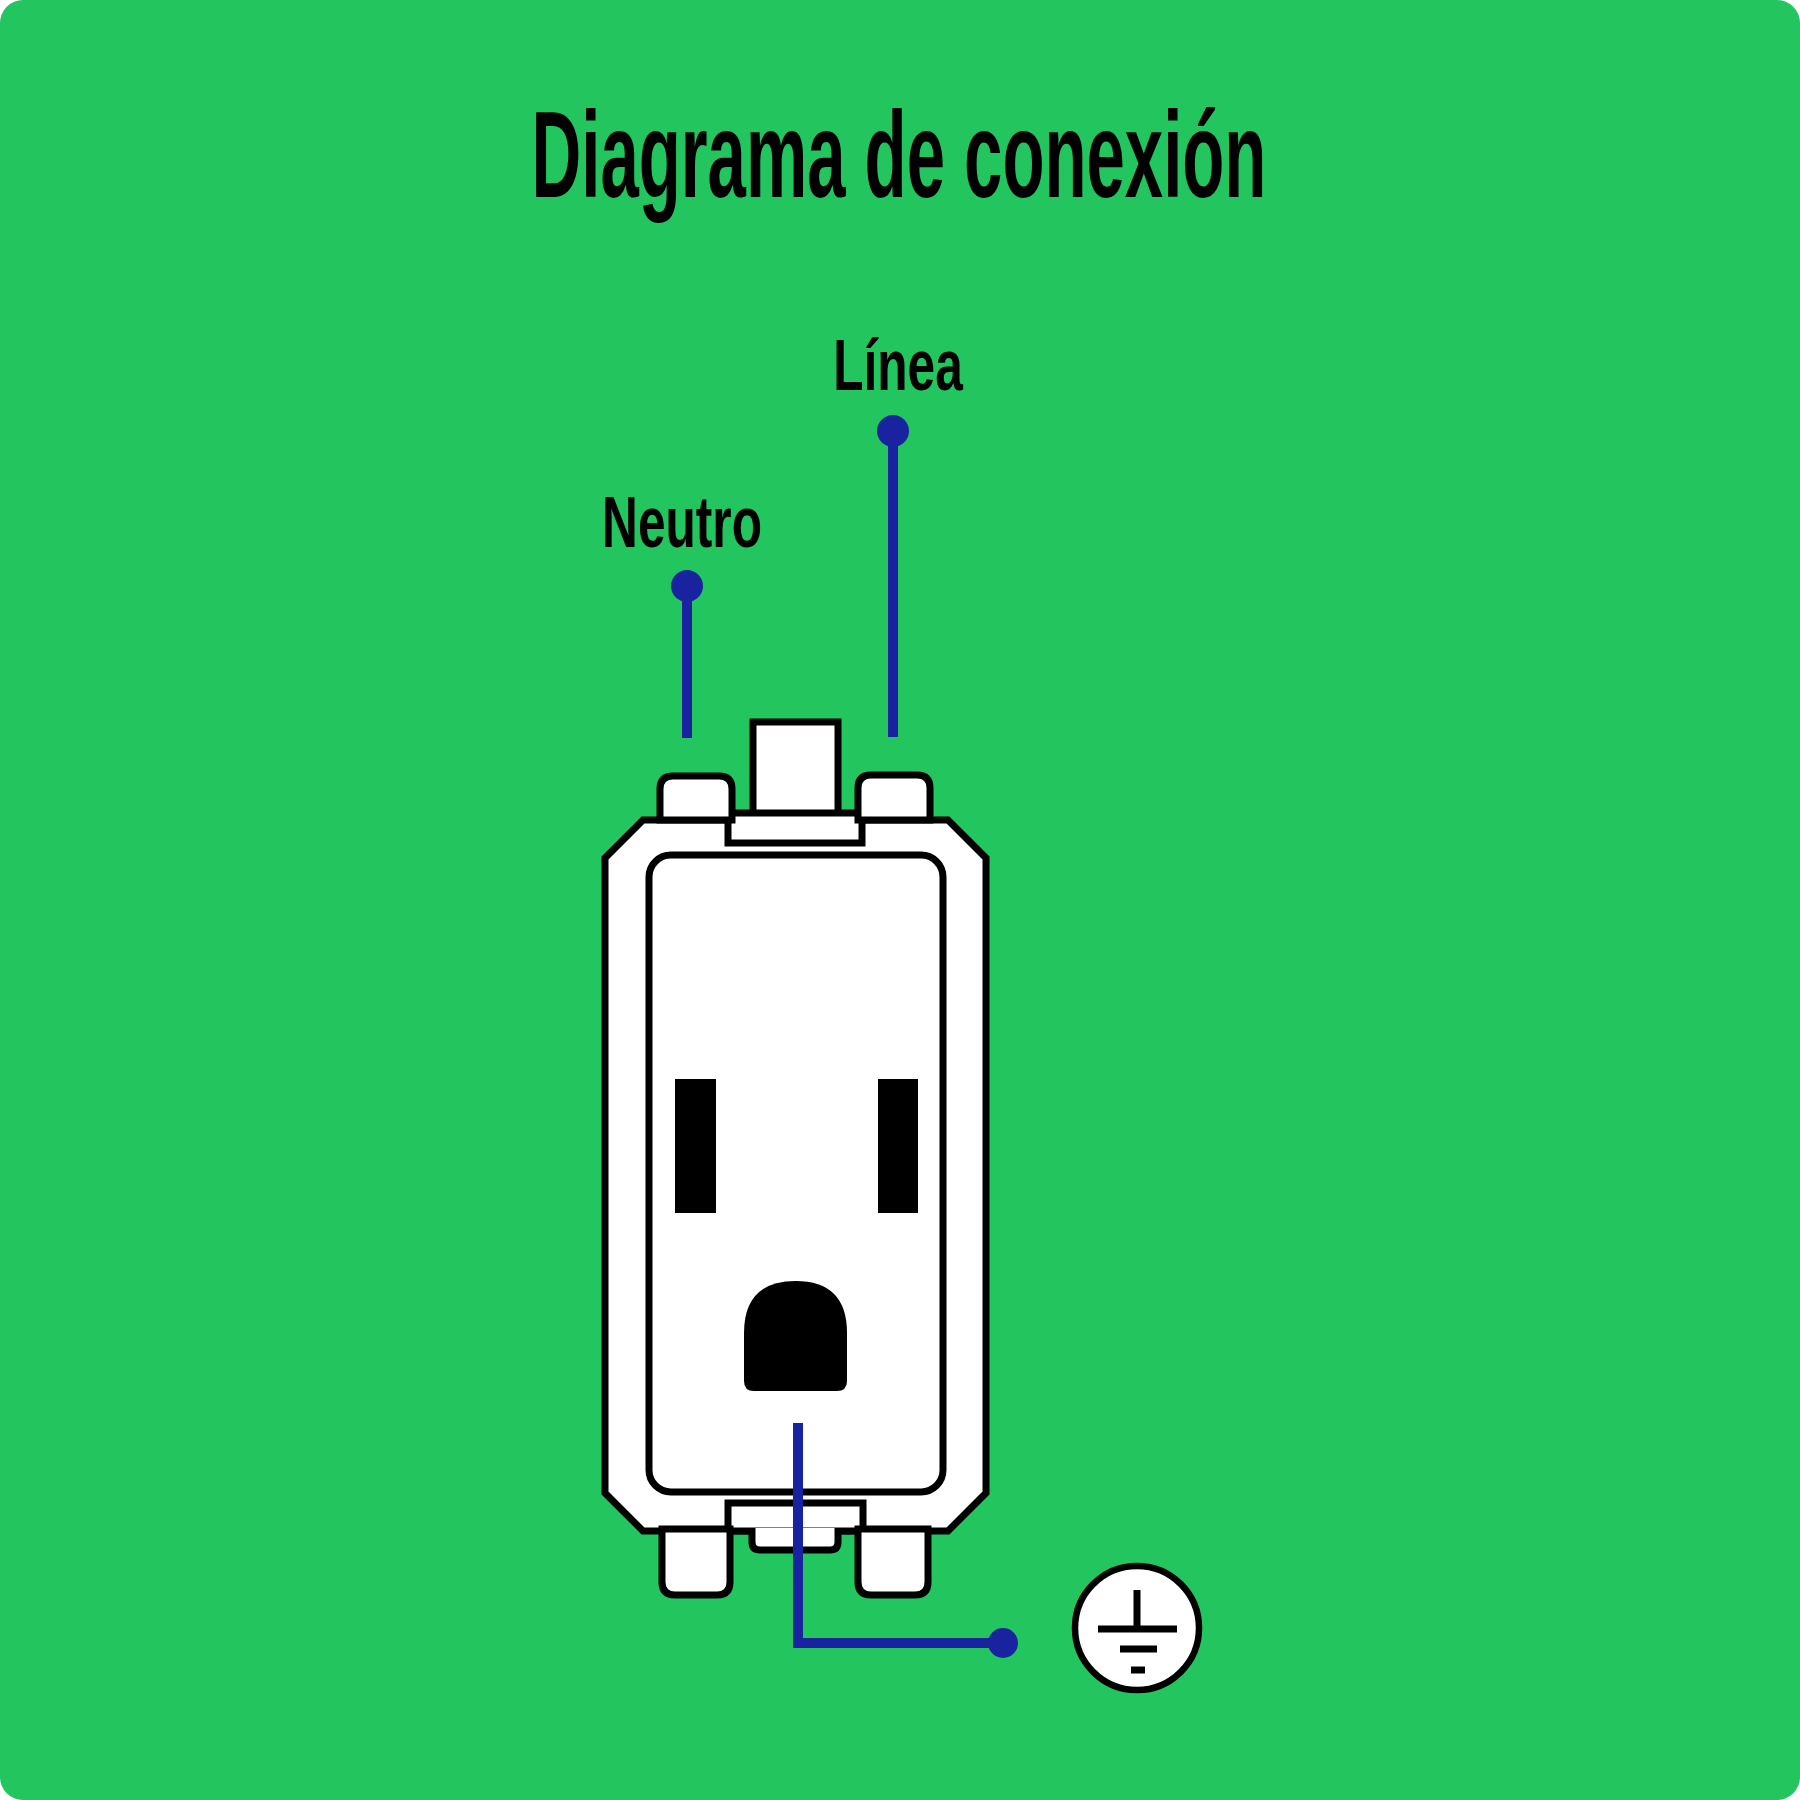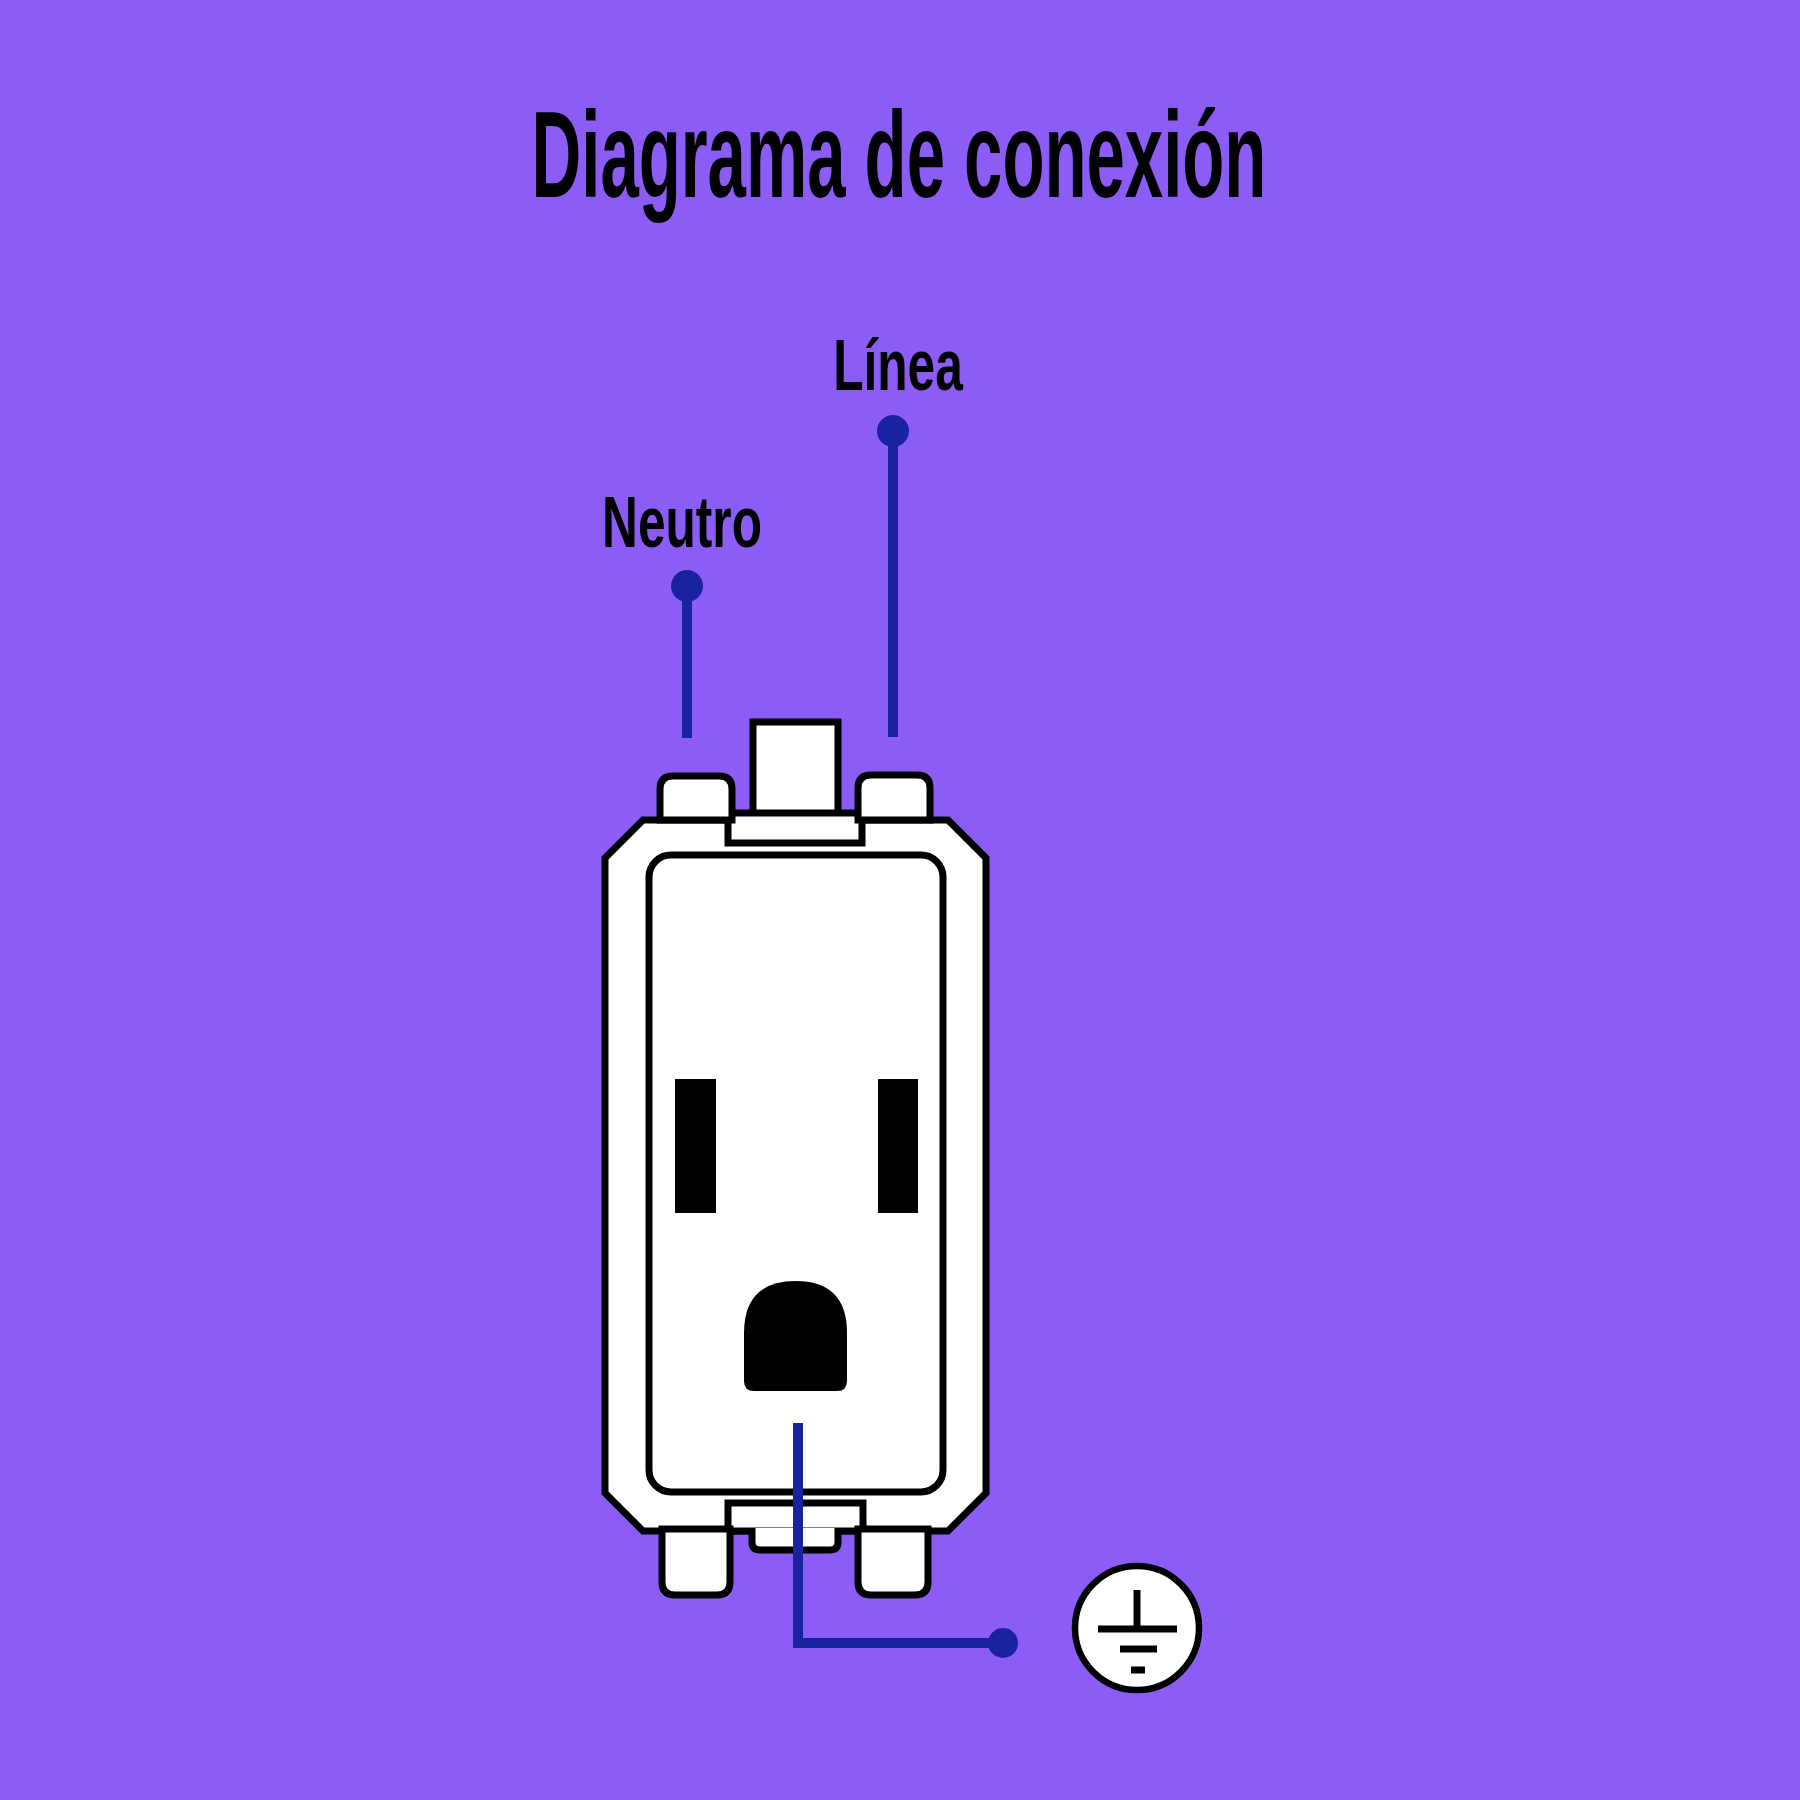--- a/index.html
+++ b/index.html
@@ -1,21 +1,22 @@
 <!DOCTYPE html>
 <html><head>
 <meta charset="utf-8">
 <style>
   html, body { margin: 0; padding: 0; background: #ffffff; }
   .canvas {
     position: relative;
     width: 1800px;
     height: 1800px;
-    background: #8b5cf6;
+    background: #22c55e;
     font-family: "Liberation Sans", "DejaVu Sans", sans-serif;
+    border-radius: 23px;
   }
   svg { display: block; }
   text {
     font-family: "Liberation Sans", "DejaVu Sans", sans-serif;
     font-weight: bold;
     fill: #000000;
   }
 </style>
 </head>
 <body>

